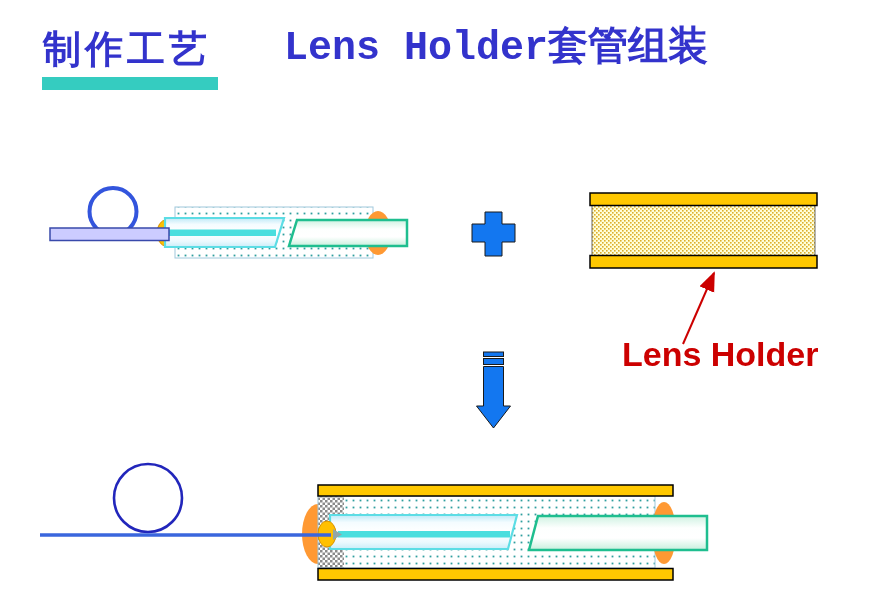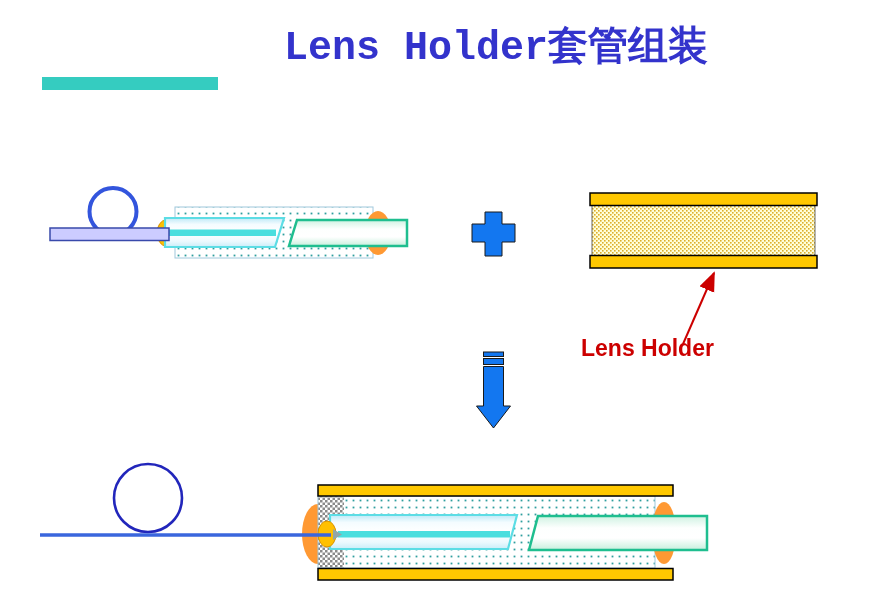--- a/index.html
+++ b/index.html
@@ -17,22 +17,22 @@
     position:absolute;left:42px;top:77px;width:176px;height:13px;
     background:var(--underline-teal,#35CCC0);
   }
   .title-main{
     position:absolute;left:284px;top:26px;
     font-family:Liberation Mono, monospace;
     font-size:40px;font-weight:bold;color:var(--title-blue,#3333CC);
     white-space:nowrap;line-height:1.15;
   }
   .lens-holder-label{
-    position:absolute;left:581px;top:335px;
-    font-size:23px;font-weight:bold;color:var(--label-red,#CC0000);
+    position:absolute;left:622px;top:335px;
+    font-size:34px;font-weight:bold;color:var(--label-red,#CC0000);
     white-space:nowrap;
   }
   svg.diagram{position:absolute;left:0;top:0;}
   
   .gold-bar{fill:var(--holder-gold,#FFC800);stroke:#000;stroke-width:1.5;}
   .orange-blob{fill:var(--epoxy-orange,#FF9933);stroke:none;}
   .yellow-blob{fill:var(--epoxy-yellow,#FFC000);stroke:#D89000;stroke-width:1;}
   .ferrule-shape{fill:url(#ferruleGrad);stroke:var(--ferrule-cyan,#5CDDE5);stroke-width:2.2;}
   .core-stripe{fill:var(--core-cyan,#4ADEDE);stroke:none;}
   .lens-shape{fill:url(#lensGrad);stroke:var(--lens-green,#1FBE8F);stroke-width:2.5;}
@@ -44,20 +44,21 @@
   .tube-border{fill:none;stroke:#A0C8DC;stroke-width:1;}
   .holder-body{fill:url(#holderPat);stroke:#444;stroke-width:0.8;}
   .pointer-line{stroke:var(--label-red,#CC0000);stroke-width:2;fill:none;}
   .gray-tip{fill:#93A6A6;stroke:none;}
 </style>
 </head>
 <body>
 
 <div class="slide">
 
+  <div class="title-zh">制作工艺</div>
   <div class="title-underline"></div>
   <div class="title-main">Lens Holder套管组装</div>
 
   <svg class="diagram" width="894" height="593" viewBox="0 0 894 593" xmlns="http://www.w3.org/2000/svg">
     <defs>
       <pattern id="dotsPat" width="7" height="7" patternUnits="userSpaceOnUse">
         <rect width="7" height="7" fill="#FFFFFF"></rect>
         <rect x="2.6" y="2.6" width="1.8" height="1.8" fill="#2E9E9E"></rect>
       </pattern>
       <pattern id="checkerPat" width="5" height="5" patternUnits="userSpaceOnUse">

